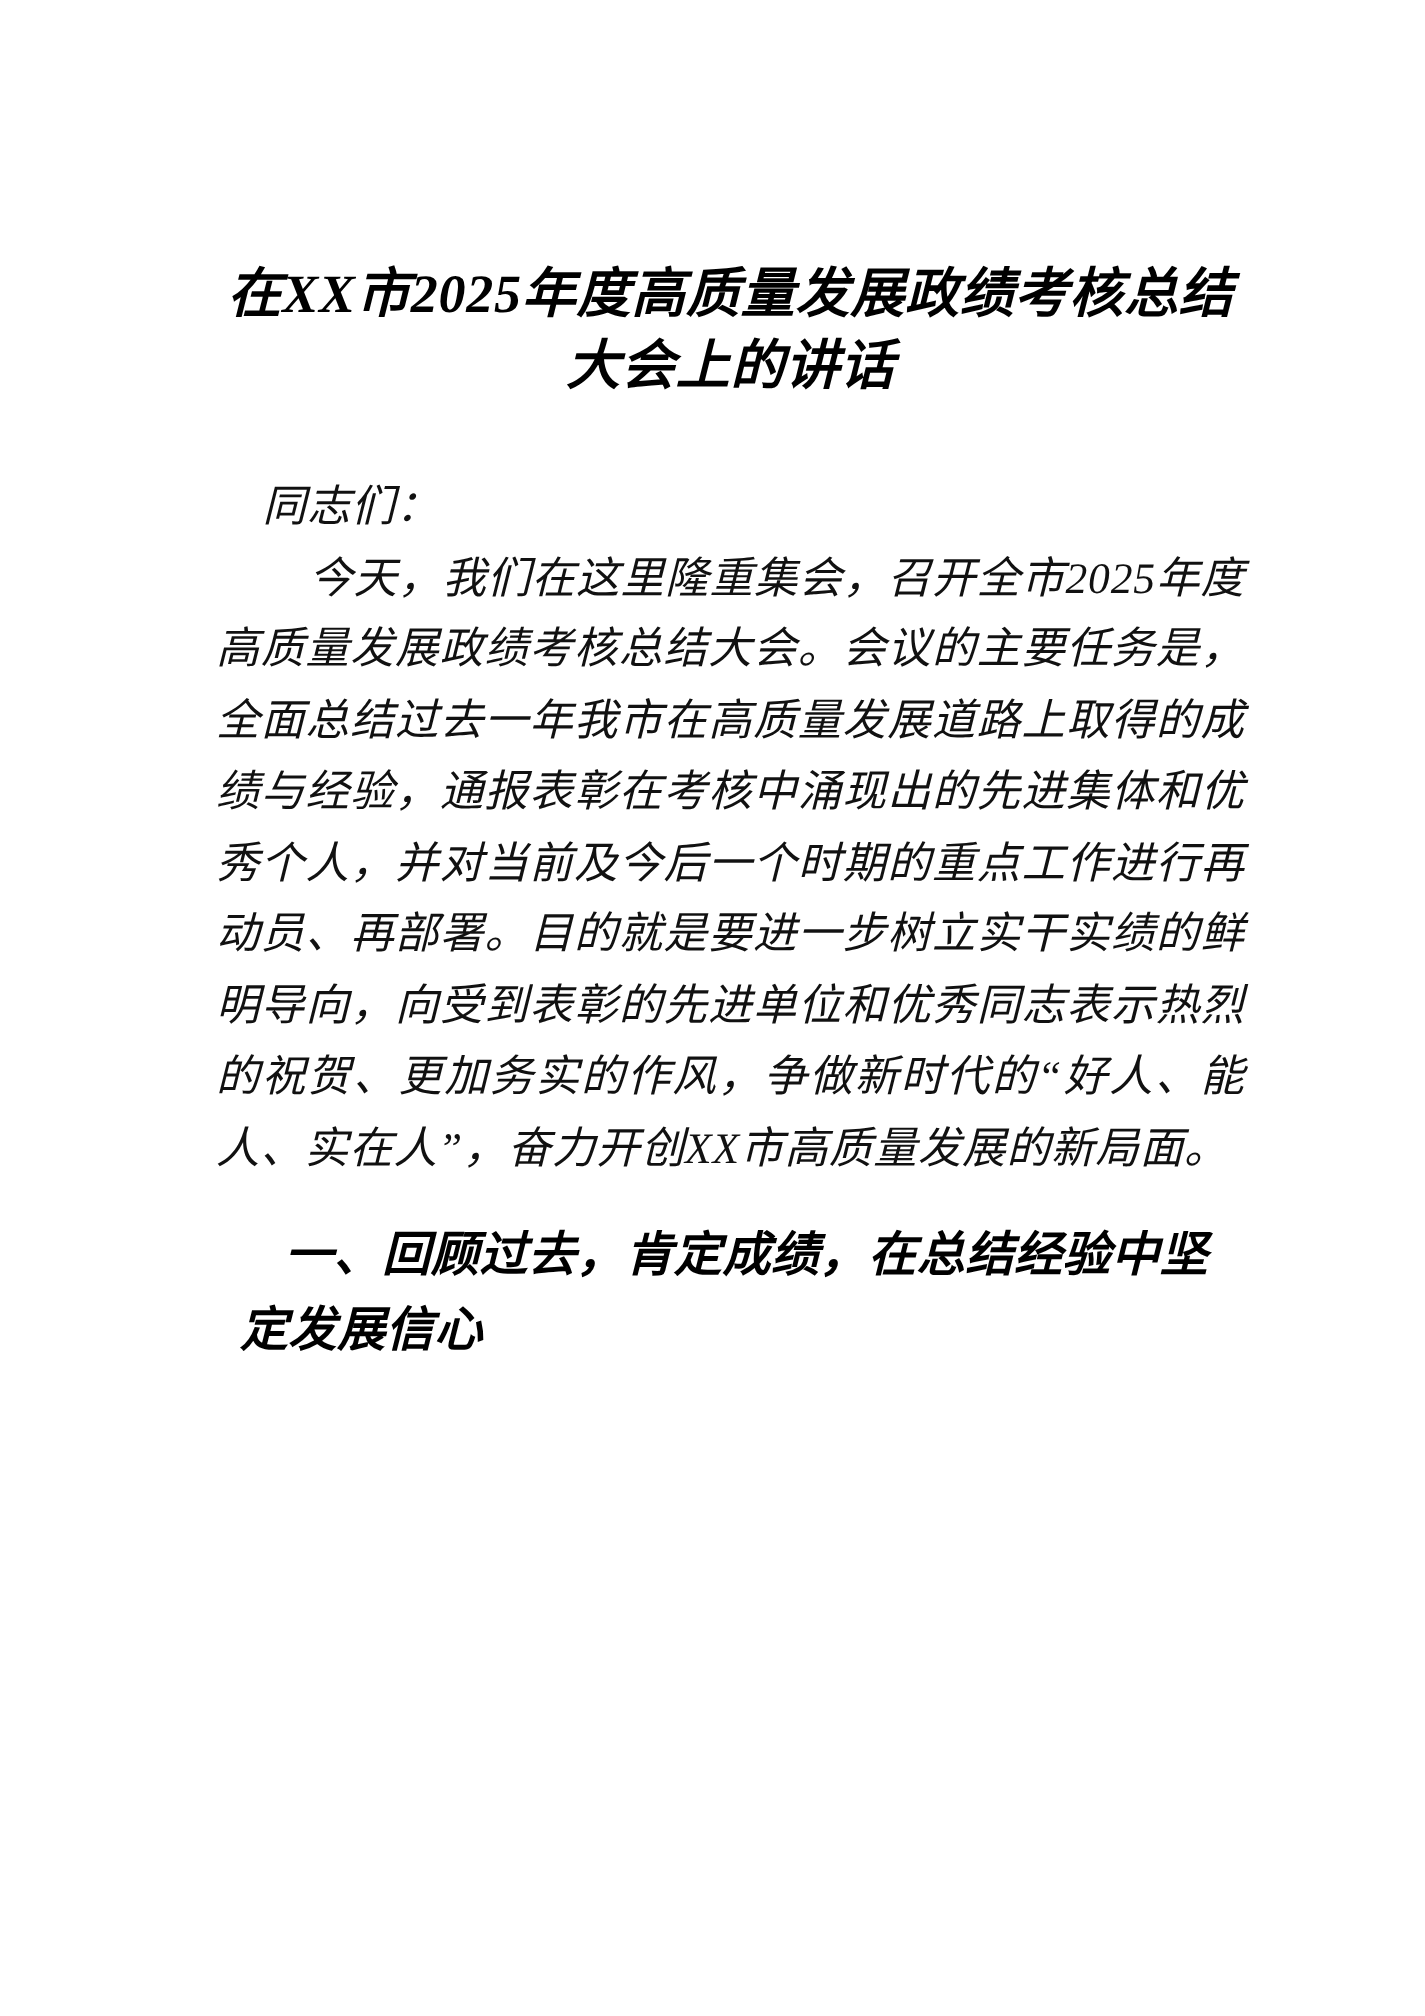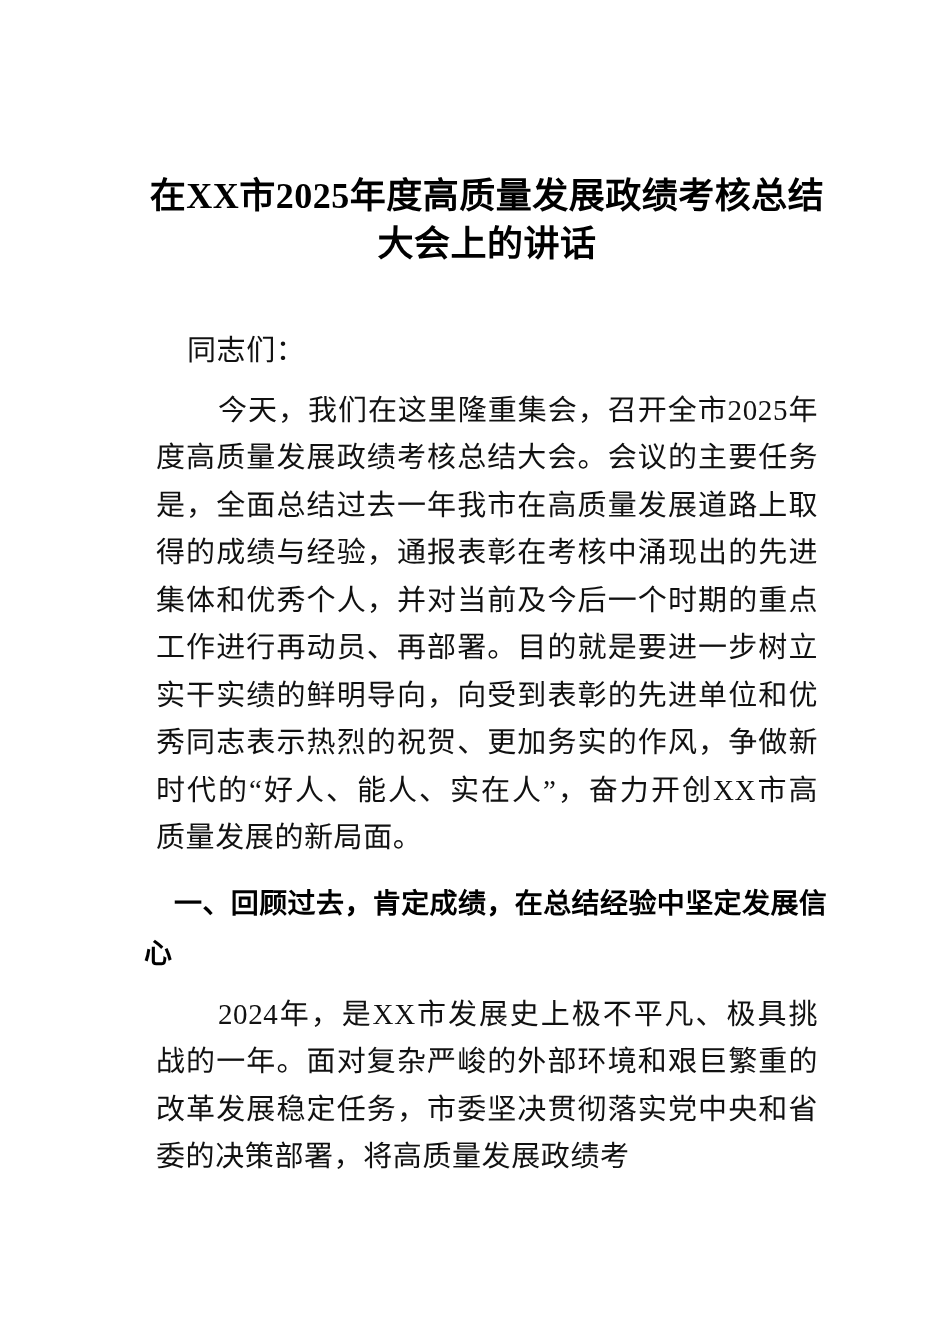--- a/index.html
+++ b/index.html
@@ -10,20 +10,21 @@
   }
 
   .page {
     position: relative;
     width: 950px;
     height: 1344px;
     margin: 0 auto;
     background: #ffffff;
     overflow: hidden;
     box-sizing: border-box;
+    font-style: italic;
   }
 
   .content {
     position: absolute;
     left: 144px;
     top: 0;
     width: 686px;
   }
 
   
@@ -42,21 +43,21 @@
 
   
   .para {
     font-family: "Liberation Serif", "DejaVu Serif", serif;
     font-size: 29px;
     line-height: 47.5px;
     color: #111111;
     text-align: justify;
     text-justify: inter-ideograph;
     text-align-last: left;
-    margin: 12px;
+    margin: 0;
     letter-spacing: 0.6px;
     word-break: break-all;
     -webkit-font-smoothing: antialiased;
   }
 
   .para.indent1 {
     text-indent: 31px;
   }
 
   .para.indent2 {
@@ -64,26 +65,26 @@
   }
 
   
   .gap-salutation { height: 47px; }
   .gap-before-heading { height: 5px; }
 
   
   .section-heading {
     font-family: "Liberation Sans", "DejaVu Sans", sans-serif;
     font-weight: bold;
-    font-size: 28px;
+    font-size: 32px;
     line-height: 50px;
     color: #000000;
     text-indent: 30px;
     letter-spacing: 0.4px;
-    margin: 0;
+    margin: 16px;
     word-break: break-all;
   }
 </style>
 </head>
 <body>
 
 <div class="page">
   <div class="content">
 
     <h1 class="doc-title">在XX市2025年度高质量发展政绩考核总结大会上的讲话</h1>
@@ -92,16 +93,15 @@
 
     <p class="para indent1">同志们：</p>
 
     <p class="para indent2">今天，我们在这里隆重集会，召开全市2025年度高质量发展政绩考核总结大会。会议的主要任务是，全面总结过去一年我市在高质量发展道路上取得的成绩与经验，通报表彰在考核中涌现出的先进集体和优秀个人，并对当前及今后一个时期的重点工作进行再动员、再部署。目的就是要进一步树立实干实绩的鲜明导向，向受到表彰的先进单位和优秀同志表示热烈的祝贺、更加务实的作风，争做新时代的“好人、能人、实在人”，奋力开创XX市高质量发展的新局面。</p>
 
 
     <div class="gap-before-heading"></div>
 
     <h2 class="section-heading">一、回顾过去，肯定成绩，在总结经验中坚定发展信心</h2>
 
-    <p class="para indent2">2024年，是XX市发展史上极不平凡、极具挑战的一年。面对复杂严峻的外部环境和艰巨繁重的改革发展稳定任务，市委坚决贯彻落实党中央和省委的决策部署，将高质量发展政绩考</p>
 
   </div>
 </div>
 
 </body></html>

